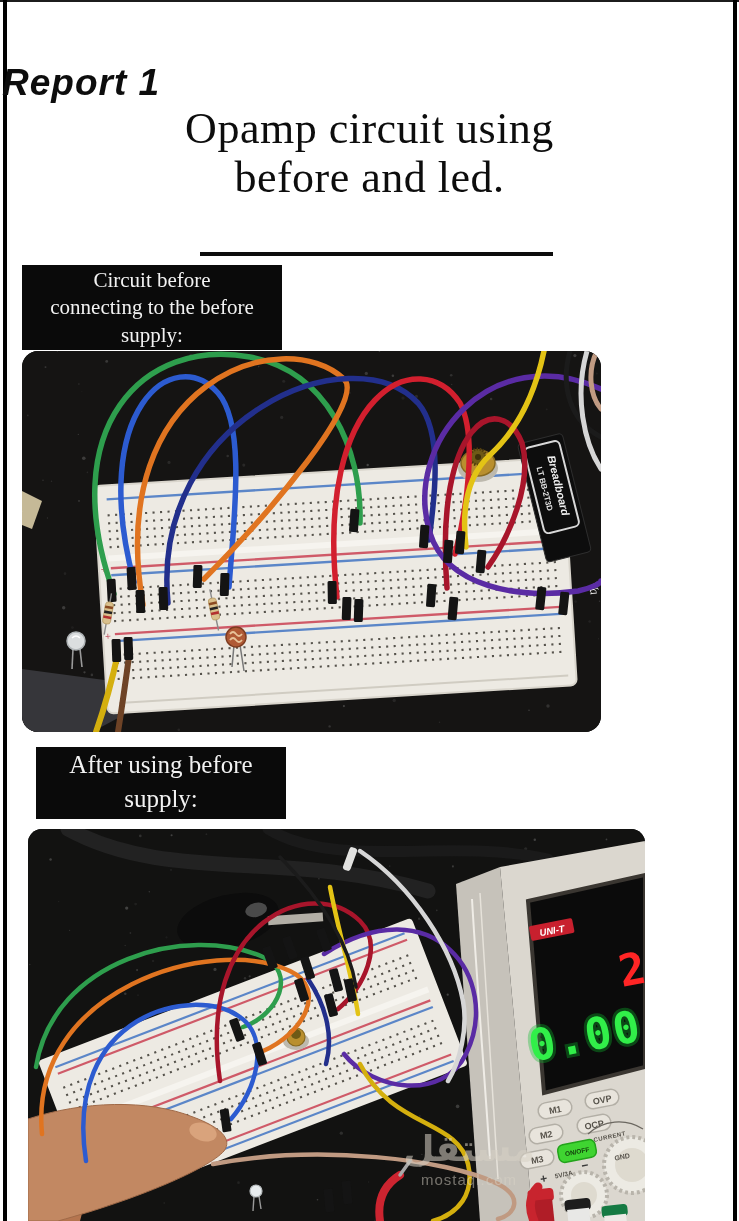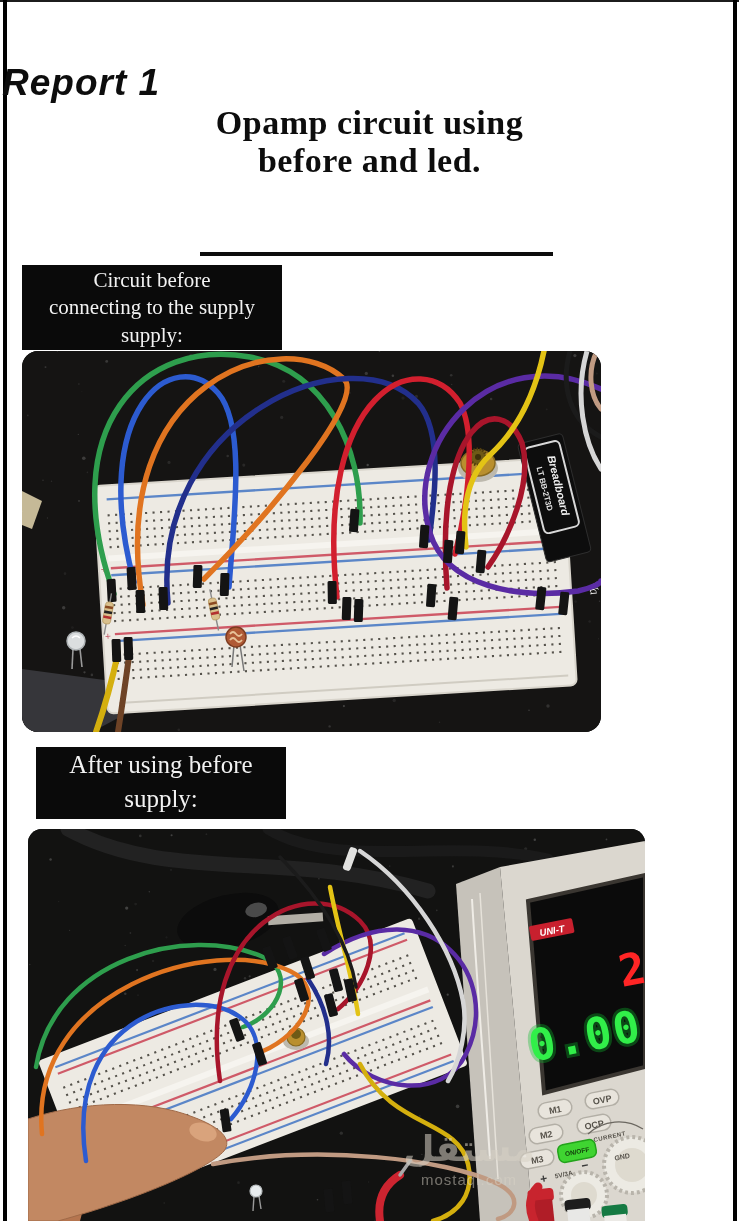--- a/index.html
+++ b/index.html
@@ -6,21 +6,21 @@
   .page{position:relative;width:739px;height:1221px;background:#ffffff;overflow:hidden;
         font-family:"Liberation Serif",serif;color:#0d0d0d;}
   .topline{position:absolute;top:0;left:0;right:0;height:2px;background:#1c1c1c;}
   .vline{position:absolute;top:0;bottom:0;width:4px;background:#000;}
   .vline.left{left:3px;}
   .vline.right{left:733px;}
   .title{position:absolute;top:62px;left:2px;width:100%;
          font-family:"Liberation Sans",sans-serif;font-weight:bold;font-style:italic;
          font-size:37px;letter-spacing:1px;}
   .subtitle{position:absolute;top:104px;left:0;width:100%;text-align:center;
-            font-size:34px;line-height:1.12;letter-spacing:0.5px;font-weight:bold;}
+            font-size:44px;line-height:1.12;letter-spacing:0.5px;}
   .rule{position:absolute;left:200px;top:252px;width:353px;height:4px;background:#0d0d0d;}
   .cap{position:absolute;background:#0a0a0a;color:#f2f2f2;text-align:center;box-sizing:border-box;}
   .cap1{left:22px;top:265px;width:260px;height:85px;font-size:21px;line-height:1.3;padding-top:2px;}
   .cap2{left:36px;top:747px;width:250px;height:72px;font-size:25px;line-height:1.35;padding-top:1px;}
   .photo{position:absolute;overflow:hidden;background:#141413;}
   .photo1{left:22px;top:351px;width:579px;height:381px;border-radius:16px;}
   .photo2{left:28px;top:829px;width:617px;height:392px;border-radius:14px 14px 0 0;}
   svg{display:block;}
   text{user-select:none;}
 </style>
@@ -34,21 +34,21 @@
 
   <div class="title">Report 1</div>
   <div class="subtitle">
     <div>Opamp circuit using</div>
     <div>before and led.</div>
   </div>
   <div class="rule"></div>
 
   <div class="cap cap1">
     <div>Circuit before</div>
-    <div>connecting to the supply</div>
+    <div>connecting to the before</div>
     <div>supply:</div>
   </div>
 
   <div class="photo photo1">
     <svg viewBox="0 0 579 381" width="579" height="381">
       <rect width="579" height="381" fill="#151413"></rect>
       <g id="spk1">
           <circle cx="345.7" cy="114.0" r="1.20" fill="#cfcfcf" opacity="0.25"></circle>
           <circle cx="389.2" cy="201.6" r="1.63" fill="#cfcfcf" opacity="0.23"></circle>
           <circle cx="43.2" cy="380.0" r="0.77" fill="#cfcfcf" opacity="0.09"></circle>

